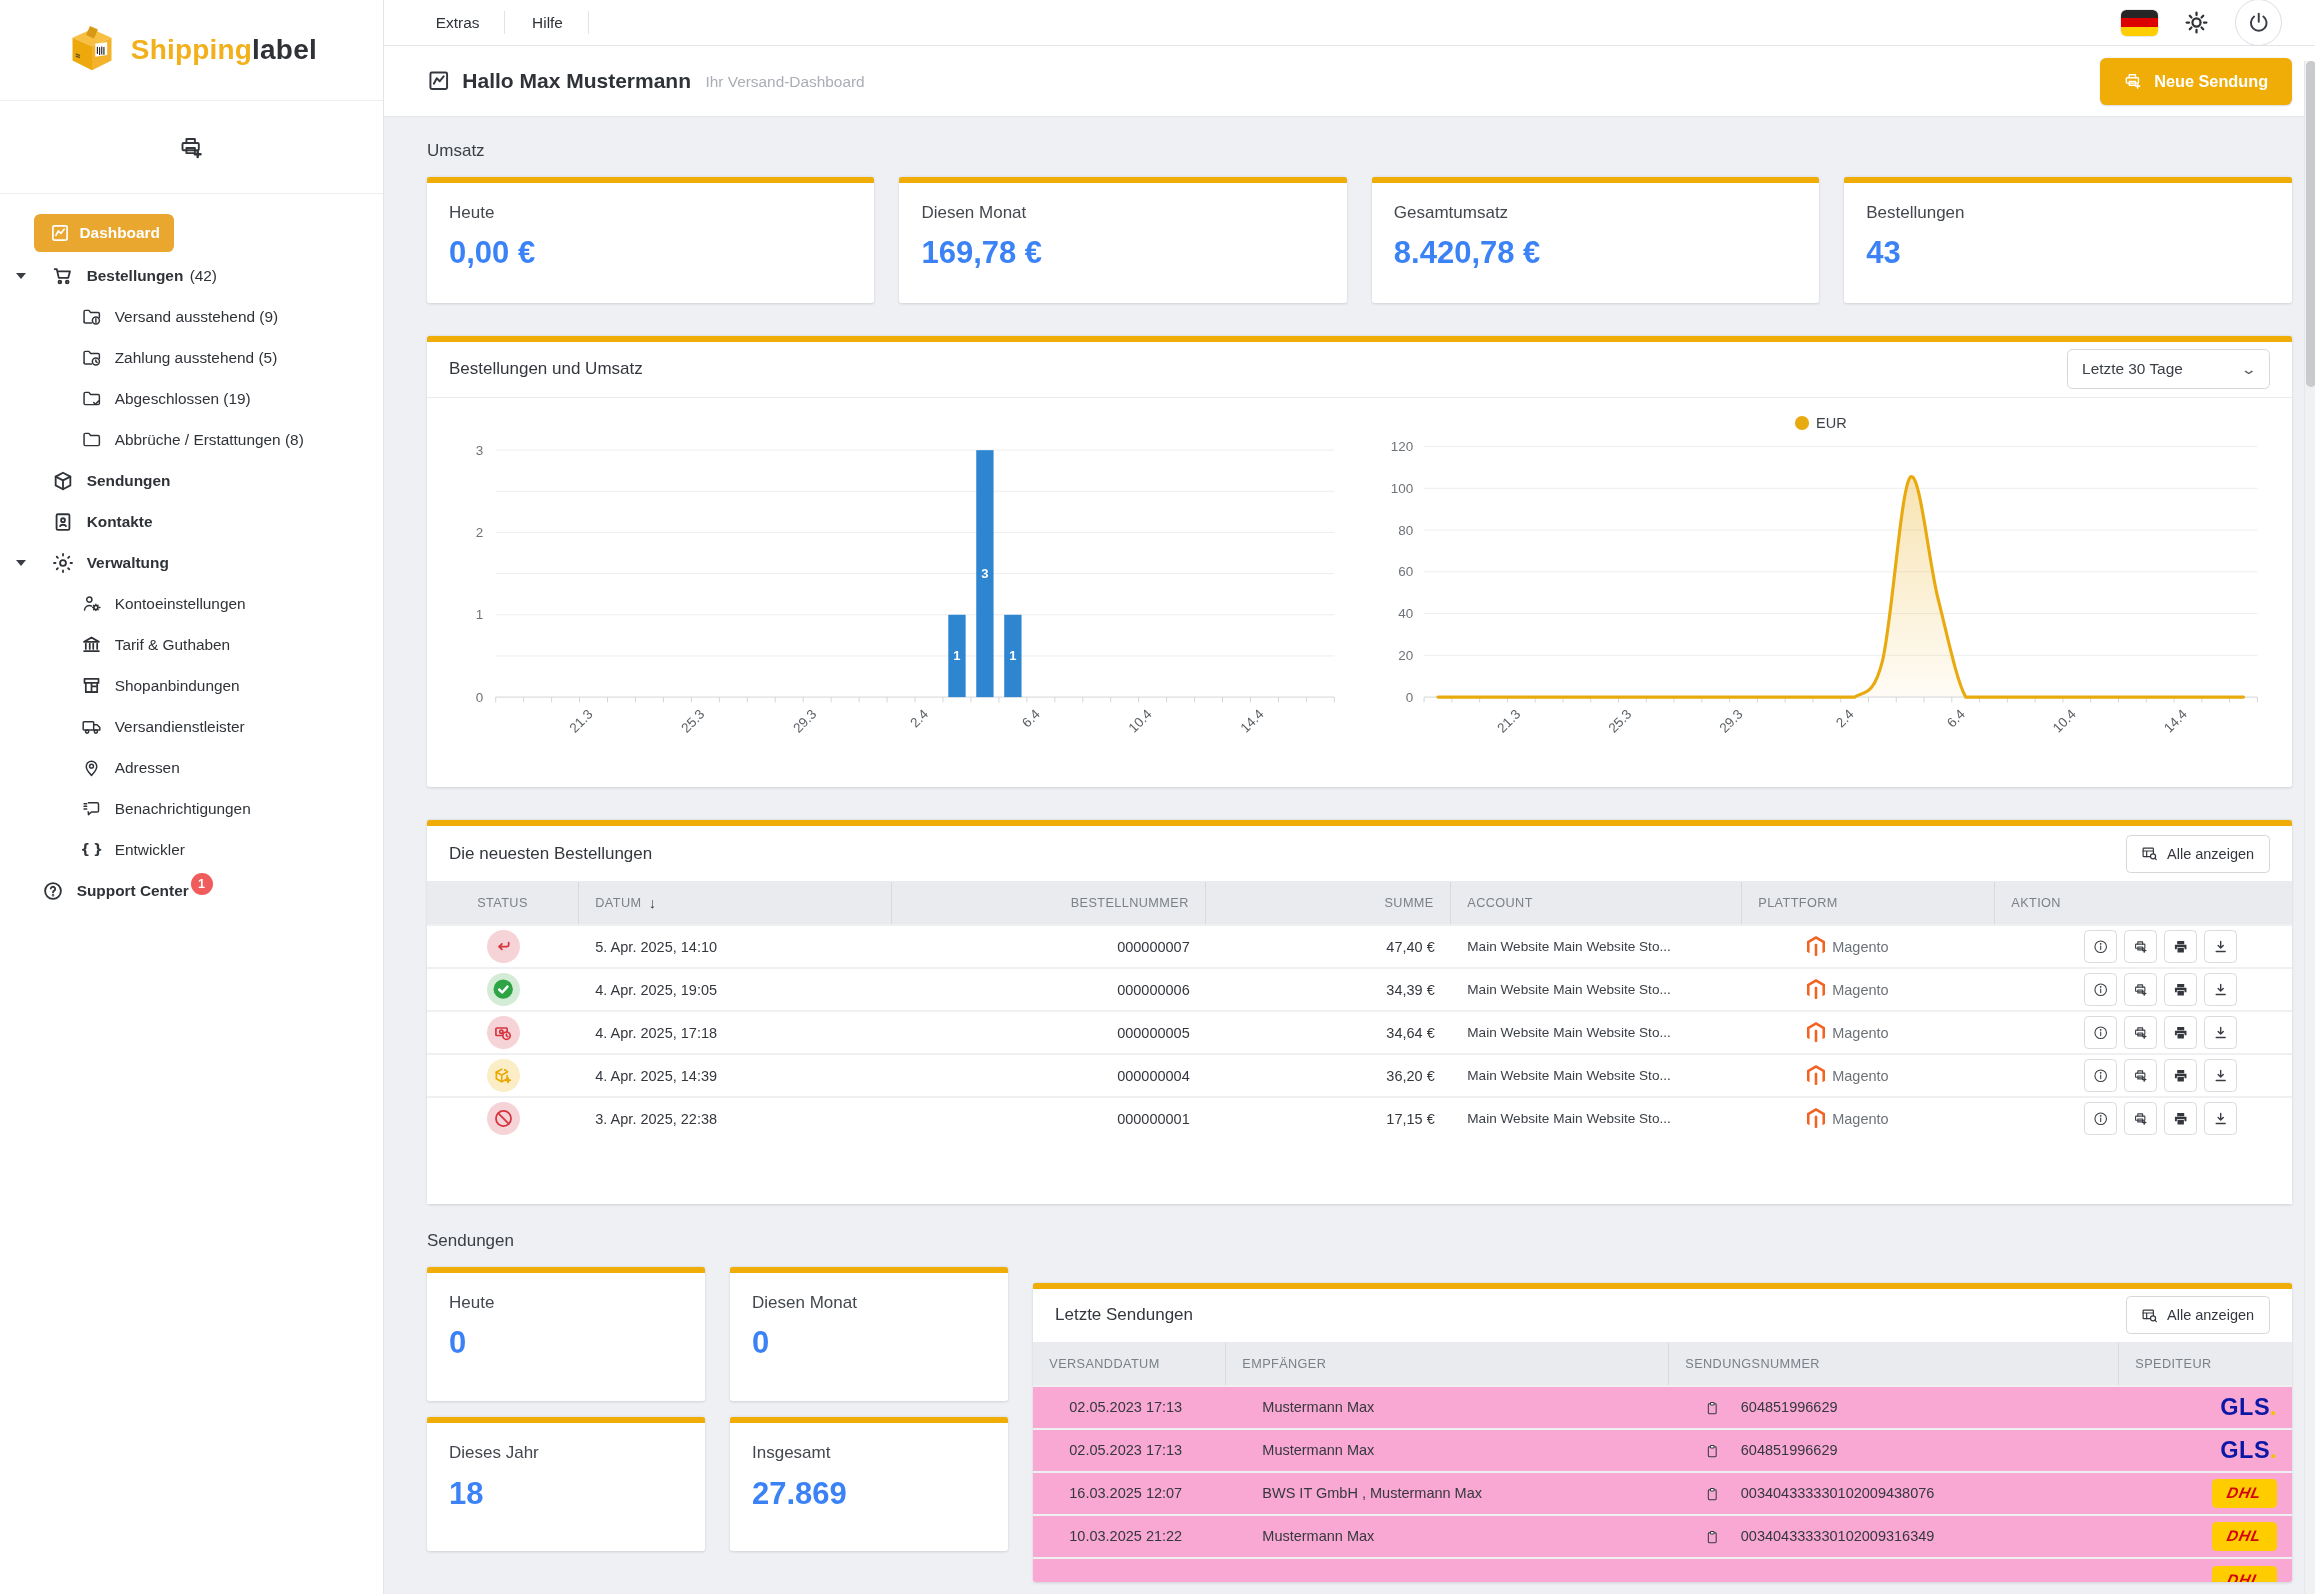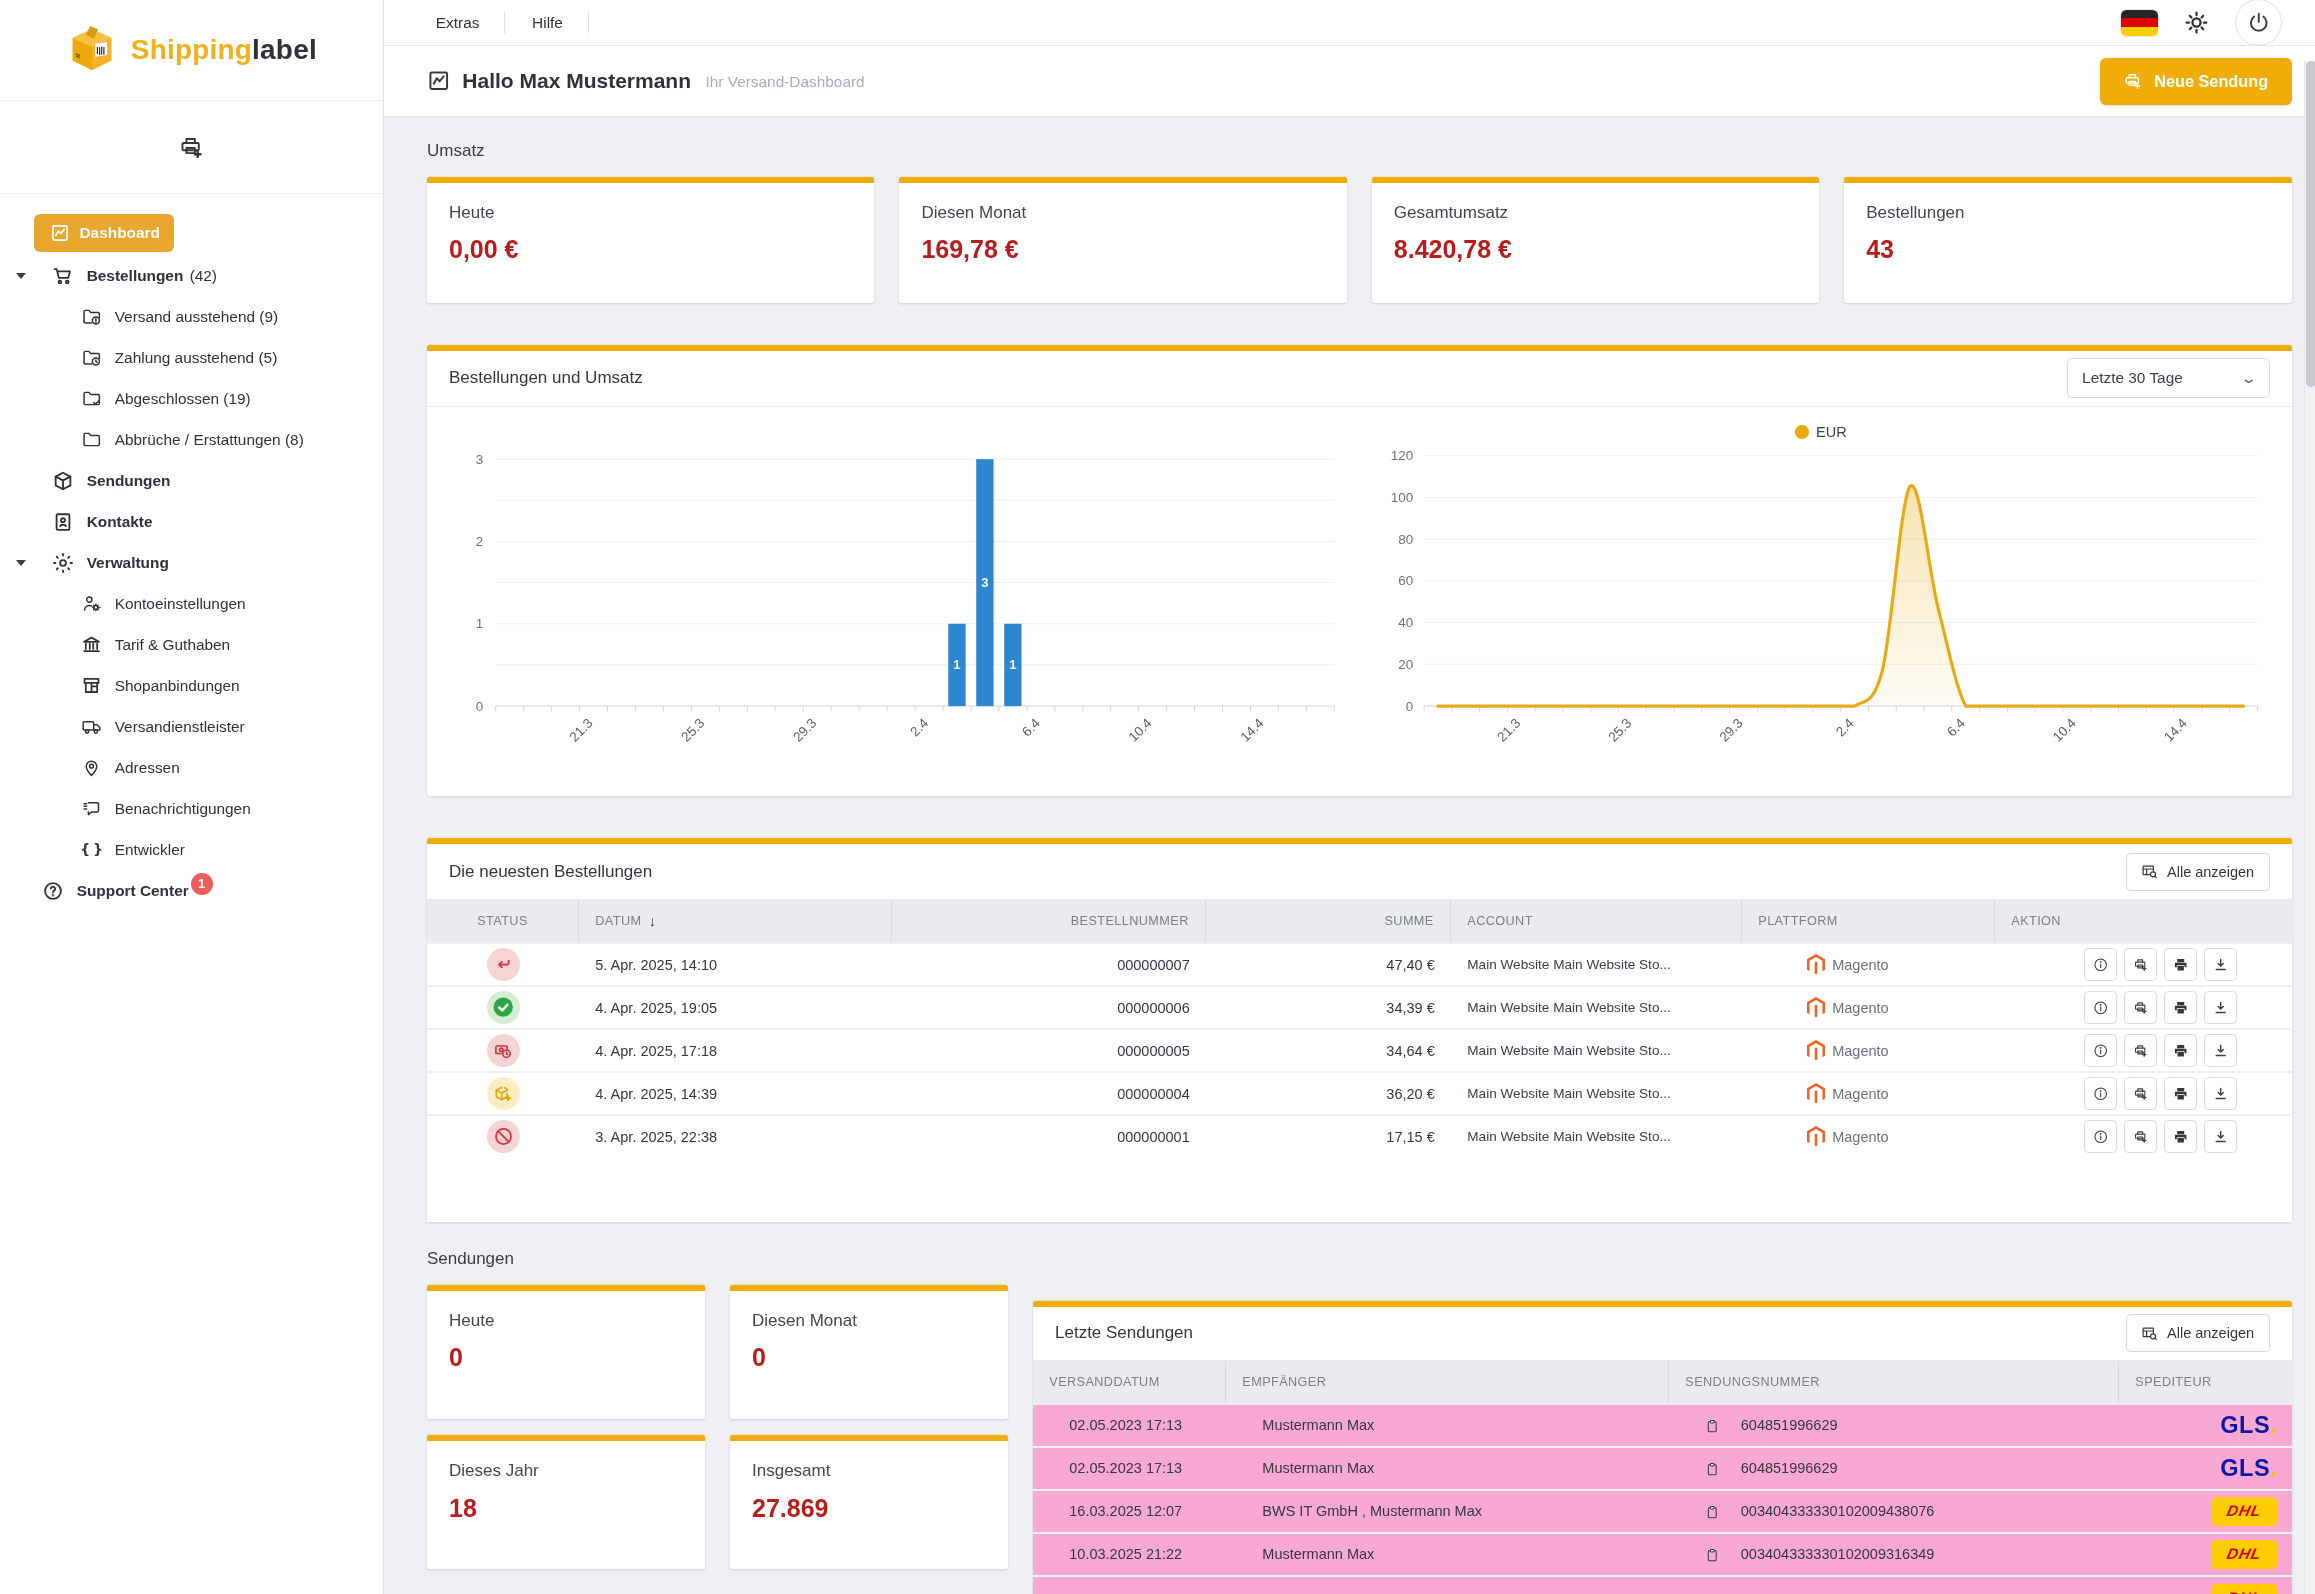--- a/index.html
+++ b/index.html
@@ -48,23 +48,23 @@
   .page-title{font-size:21px;font-weight:700;color:#2f3338;margin-left:11.8px;}
   .page-subtitle{font-size:15.4px;color:#a9aeb5;margin-left:14.5px;padding-top:2.7px;}
   .new-shipment{margin-left:auto;background:var(--amber);border:none;border-radius:6.3px;height:47px;padding:0 23.5px;display:flex;align-items:center;gap:11px;color:#fff;font-size:16.3px;font-weight:600;cursor:pointer;box-shadow:0 0.9px 1.8px rgba(0,0,0,.15);}
 
   .content{flex:1;padding:0 24.4px 0 43px;overflow:hidden;}
   .section-h{font-size:17px;color:#3a3f45;margin-top:24.4px;}
 
   .cards-row{display:flex;gap:25px;margin-top:15.4px;}
   .stat-card{flex:1;background:var(--card);border-top:6.3px solid var(--amber);border-radius:2.7px;box-shadow:0 0.9px 2.7px rgba(20,25,35,.14);height:126px;padding:20px 22px;}
   .stat-label{font-size:17px;color:#43484e;}
-  .stat-value{font-size:25px;font-weight:700;color:#b91c1c;margin-top:12.7px;}
-
-  .panel{background:var(--card);border-top:6.3px solid var(--amber);border-radius:2.7px;box-shadow:0 0.9px 2.7px rgba(20,25,35,.14);margin-top:42px;}
+  .stat-value{font-size:31px;font-weight:700;color:#3b82f6;margin-top:12.7px;}
+
+  .panel{background:var(--card);border-top:6.3px solid var(--amber);border-radius:2.7px;box-shadow:0 0.9px 2.7px rgba(20,25,35,.14);margin-top:33px;}
   .panel-head{height:56px;display:flex;align-items:center;padding:0 22px;border-bottom:0.9px solid #e9ebee;}
   .panel-title{font-size:17px;color:#34383e;}
   .select{margin-left:auto;width:203px;height:40px;border:0.9px solid #d5d7db;border-radius:5.4px;display:flex;align-items:center;padding:0 14.5px;font-size:15.4px;color:#3a3f45;cursor:pointer;background:#fff;}
   .select .chev{margin-left:auto;color:#55595f;font-size:13.6px;transform:scaleX(1.45);}
   .show-all{margin-left:auto;height:38px;border:0.9px solid #d5d7db;border-radius:4.5px;background:#fff;display:flex;align-items:center;gap:9px;padding:0 14.5px;font-size:14.5px;color:#34383e;cursor:pointer;}
 
   .charts-row{display:flex;padding:5.4px 9px 16.3px 9px;}
   .chart-half{width:50%;position:relative;padding:0 12.7px;}
   .legend{height:31px;display:flex;align-items:center;justify-content:center;gap:7.2px;font-size:14.5px;color:#3c4147;padding-top:9px;}
   .legend-dot{width:13.6px;height:13.6px;border-radius:50%;background:var(--gold);}

